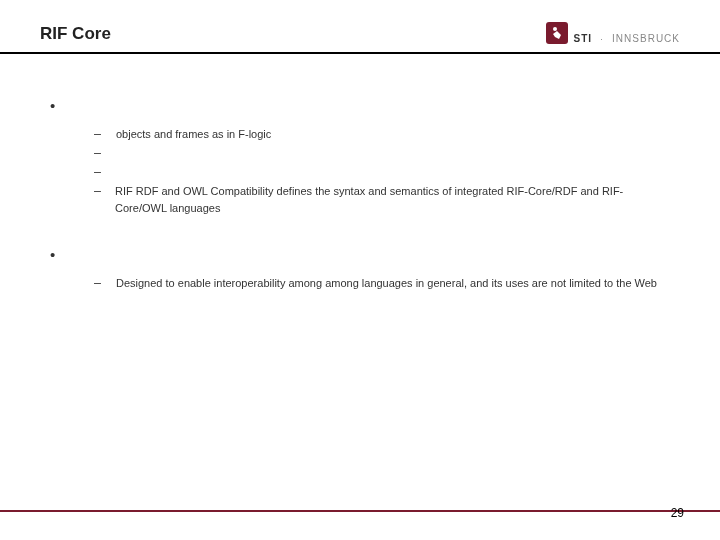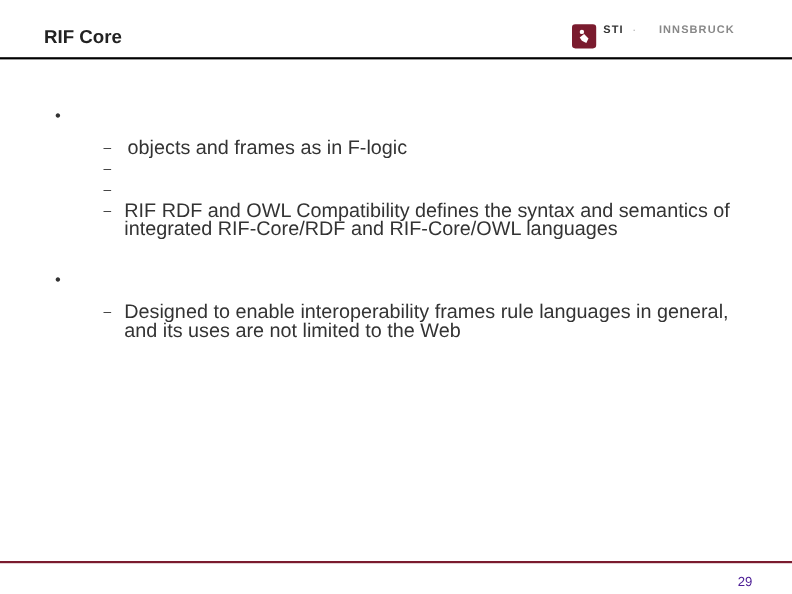--- a/index.html
+++ b/index.html
@@ -5,48 +5,48 @@
   * { margin: 0; padding: 0; box-sizing: border-box; }
   body {
     width: 720px;
     height: 540px;
     font-family: Arial, Helvetica, sans-serif;
     color: #333;
     position: relative;
     background: #fff;
   }
   .header {
-    padding: 22px 52px 8px 40px;
+    padding: 22px 40px 8px 40px;
     display: flex;
     justify-content: space-between;
     align-items: flex-end;
   }
   .title {
     font-size: 17px;
     font-weight: bold;
     color: #222;
   }
   .logo {
     display: flex;
-    align-items: flex-start;
+    align-items: flex-end;
     gap: 6px;
     font-size: 10px;
     letter-spacing: 1px;
     color: #555;
   }
   .logo-icon {
     width: 22px;
     height: 22px;
     background: #7a1b2e;
     border-radius: 3px;
     position: relative;
   }
   .logo-icon svg { position: absolute; top: 3px; left: 3px; }
   .logo-text { font-weight: bold; color:#333; }
-  .logo-sub { color:#888; font-weight: bold; margin-left: 12px; }
+  .logo-sub { color:#888; font-weight: normal; }
   .or-separator { color:#888; font-size:9px; margin: 0 2px; }
   .hr-top {
     border: none;
     border-top: 2px solid #000;
     margin: 0 0 0 0;
   }
   .content {
     padding: 42px 50px 0 50px;
   }
   .bullet-row {
@@ -70,37 +70,37 @@
     display: flex;
     gap: 12px;
     margin-bottom: 2px;
   }
   .sub-mark {
     font-size: 12.5px;
     line-height: 17px;
     width: 10px;
   }
   .sub-text {
-    font-size: 18px;
+    font-size: 11px;
     line-height: 17px;
     max-width: 560px;
   }
   .footer-line {
     position: absolute;
     bottom: 28px;
     left: 0;
     right: 0;
     border-top: 2px solid #7a1b2e;
   }
   .page-number {
     position: absolute;
-    bottom: 4px;
+    bottom: 20px;
     right: 36px;
     font-size: 12px;
-    color: #4c1d95;
+    color: #000000;
   }
 </style>
 </head>
 <body>
 
 <div class="header">
   <div class="title">RIF Core</div>
   <div class="logo">
     <div class="logo-icon">
       <svg width="16" height="16" viewBox="0 0 16 16">
@@ -136,20 +136,20 @@
       <div class="sub-text">RIF RDF and OWL Compatibility defines the syntax and semantics of integrated RIF-Core/RDF and RIF-Core/OWL languages</div>
     </div>
   </div>
 
   <div class="bullet-row">
     <div class="bullet-mark">•</div>
   </div>
   <div class="sub-list">
     <div class="sub-row">
       <div class="sub-mark">–</div>
-      <div class="sub-text">Designed to enable interoperability frames rule languages in general, and its uses are not limited to the Web</div>
+      <div class="sub-text">Designed to enable interoperability among among languages in general, and its uses are not limited to the Web</div>
     </div>
   </div>
 
 </div>
 
 <div class="footer-line"></div>
 <div class="page-number">29</div>
 
 </body></html>

